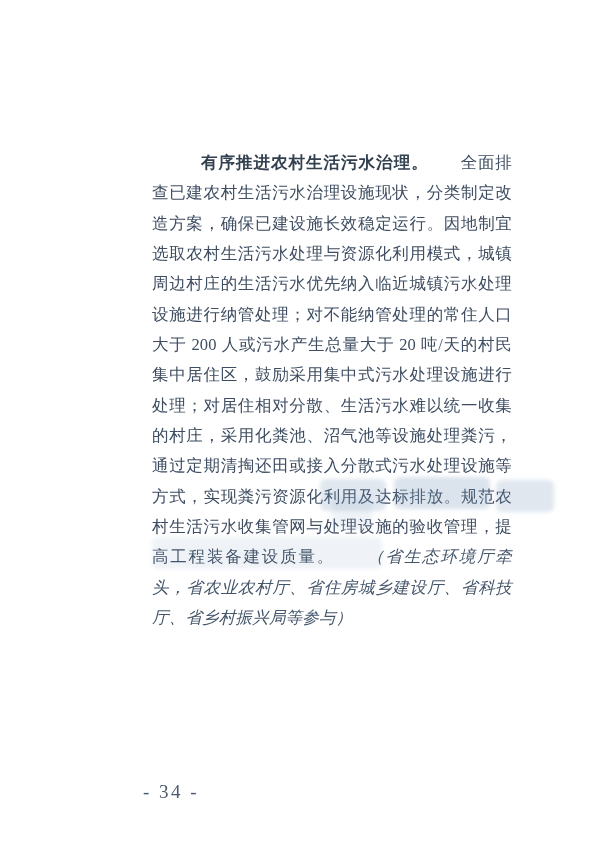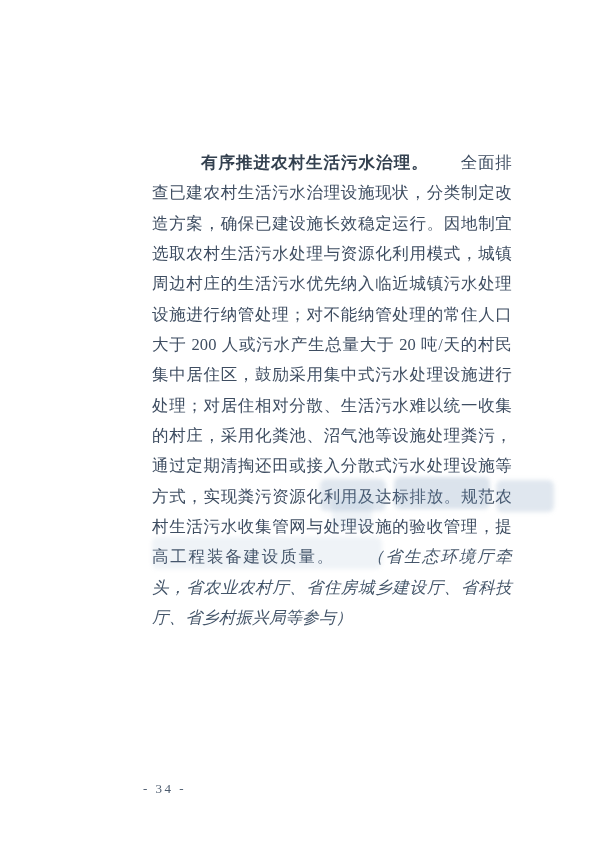--- a/index.html
+++ b/index.html
@@ -43,21 +43,21 @@
     letter-spacing:0.4px;
   }
   .seg-annotation{
     font-style:italic;
     color:var(--annotation-ink);
   }
   .footer-pagenum{
     position:absolute;
     left:95px;
     top:733px;
-    font-size:13px;
+    font-size:19px;
     letter-spacing:2.5px;
     color:var(--footer-ink);
     font-family:"Liberation Serif","DejaVu Serif",serif;
   }
   
   .smudge{
     position:absolute;
     border-radius:6px;
     filter:blur(2.2px);
     pointer-events:none;

